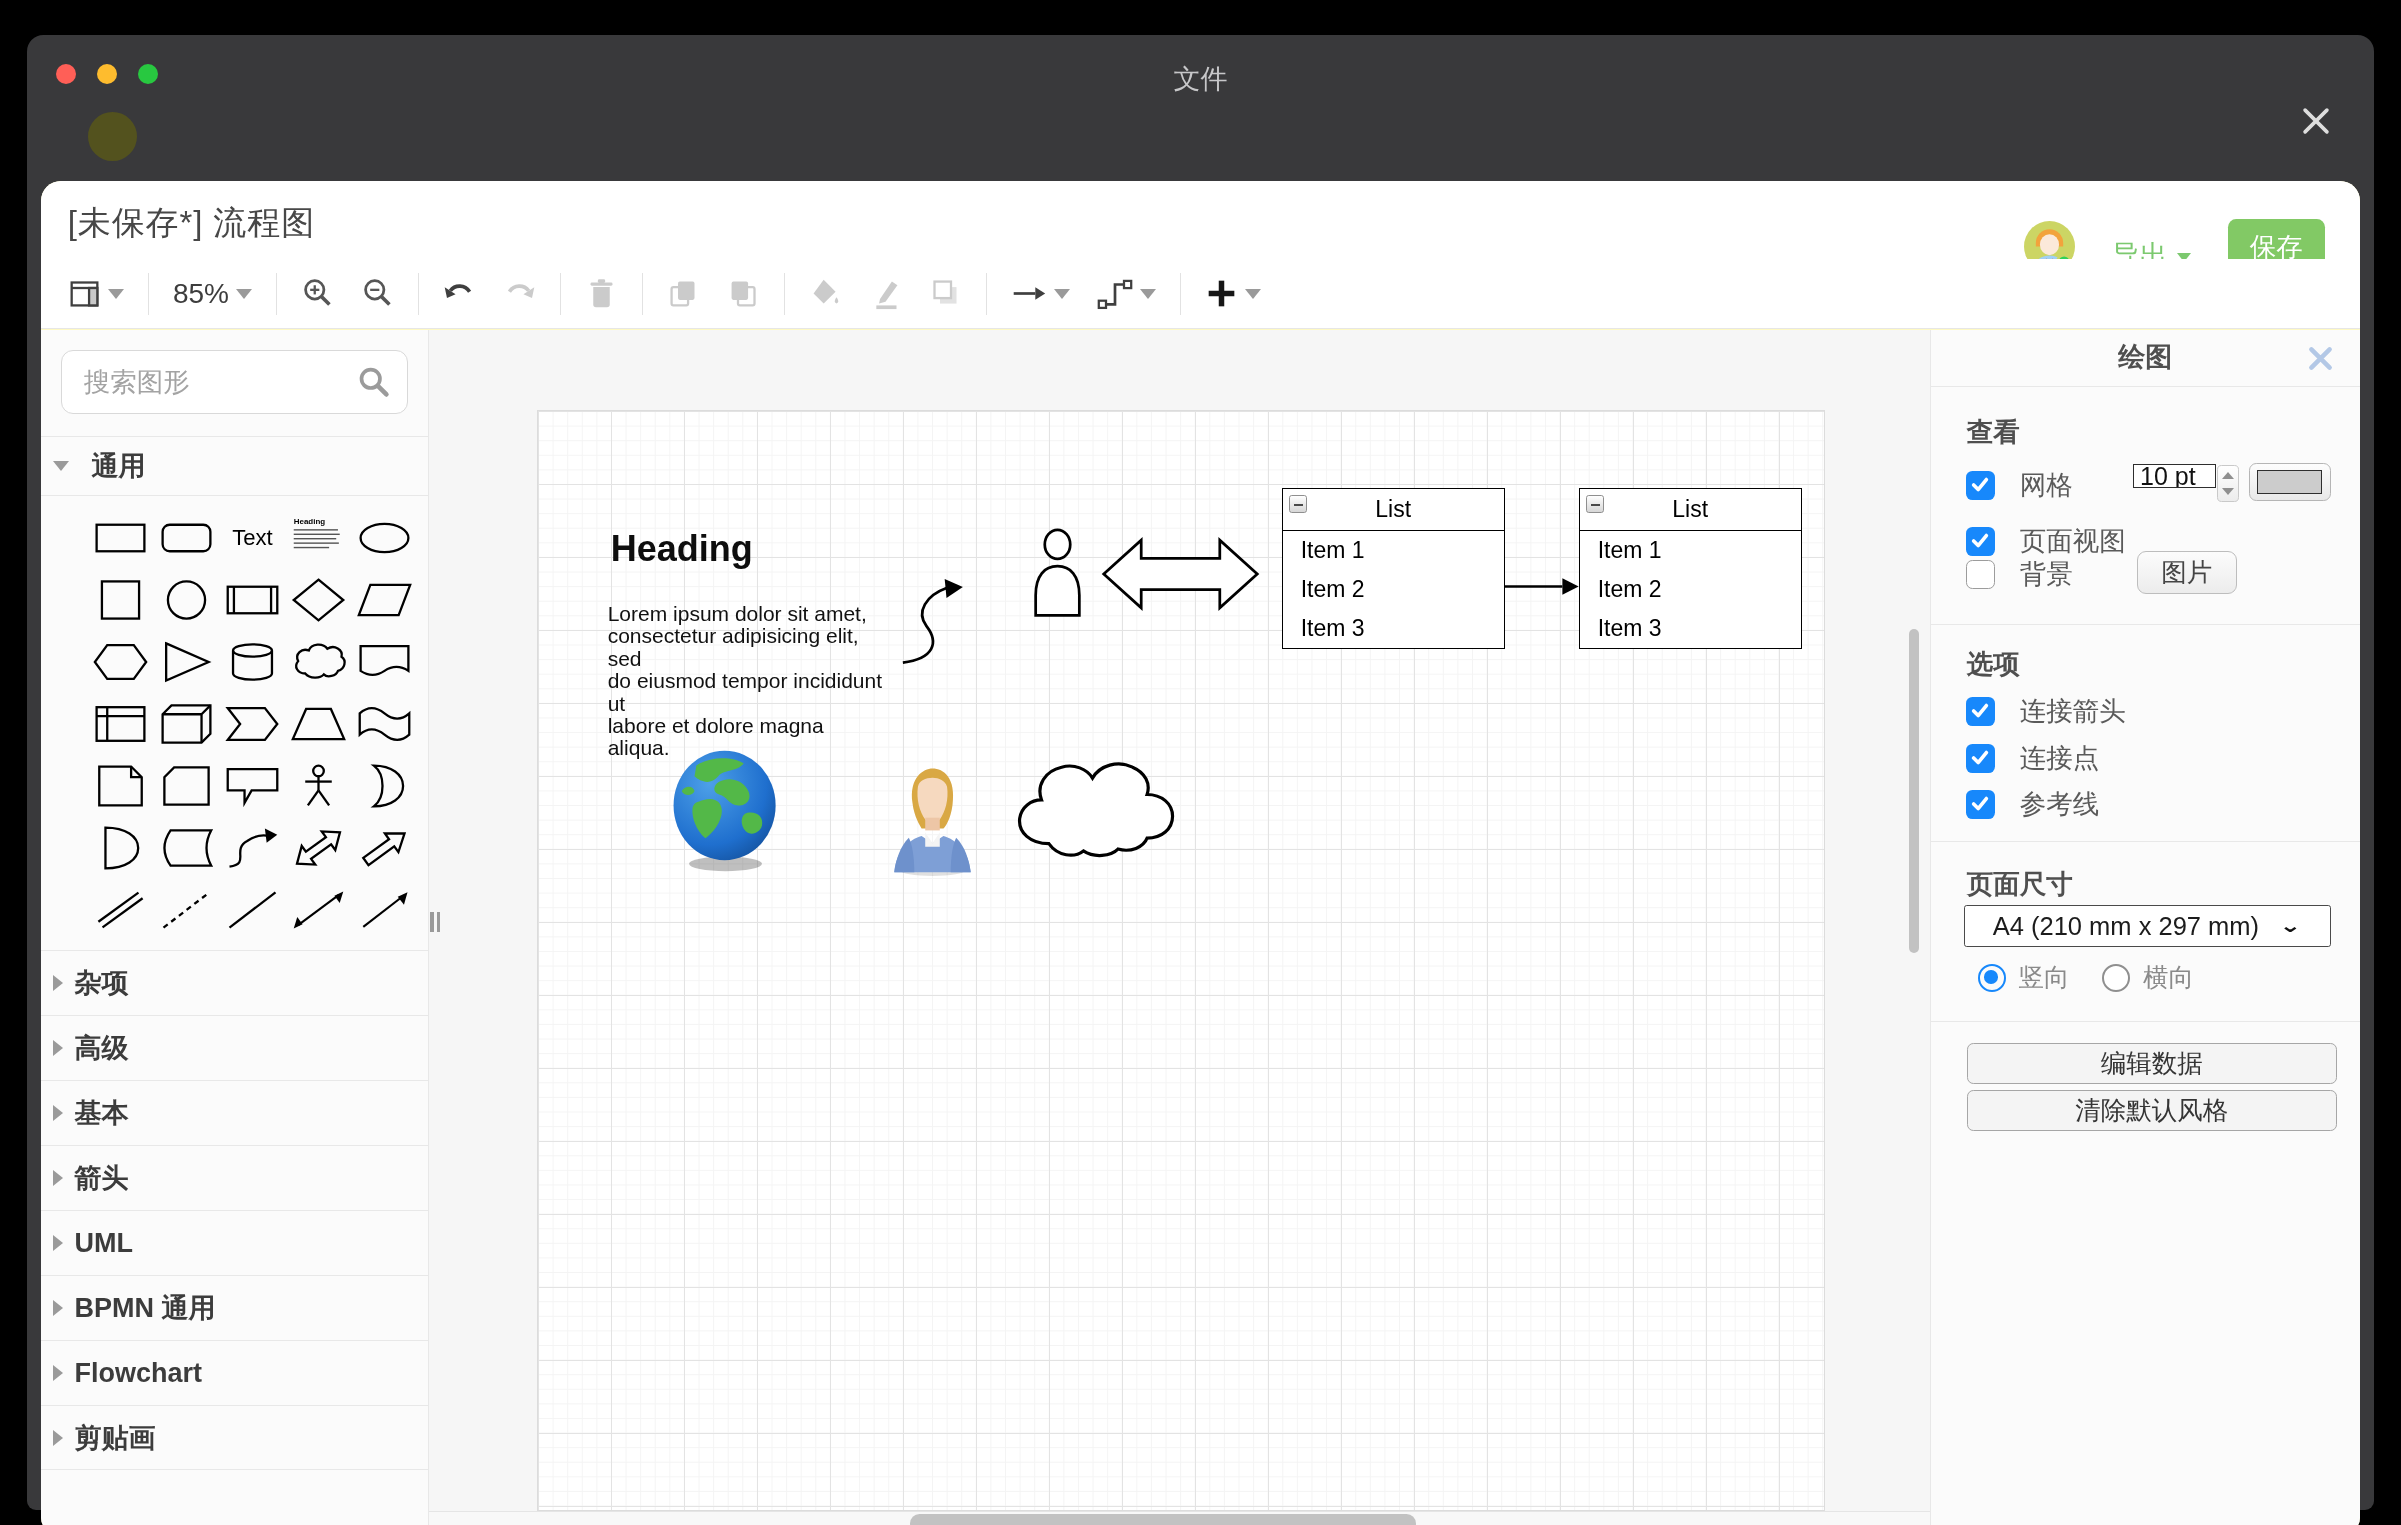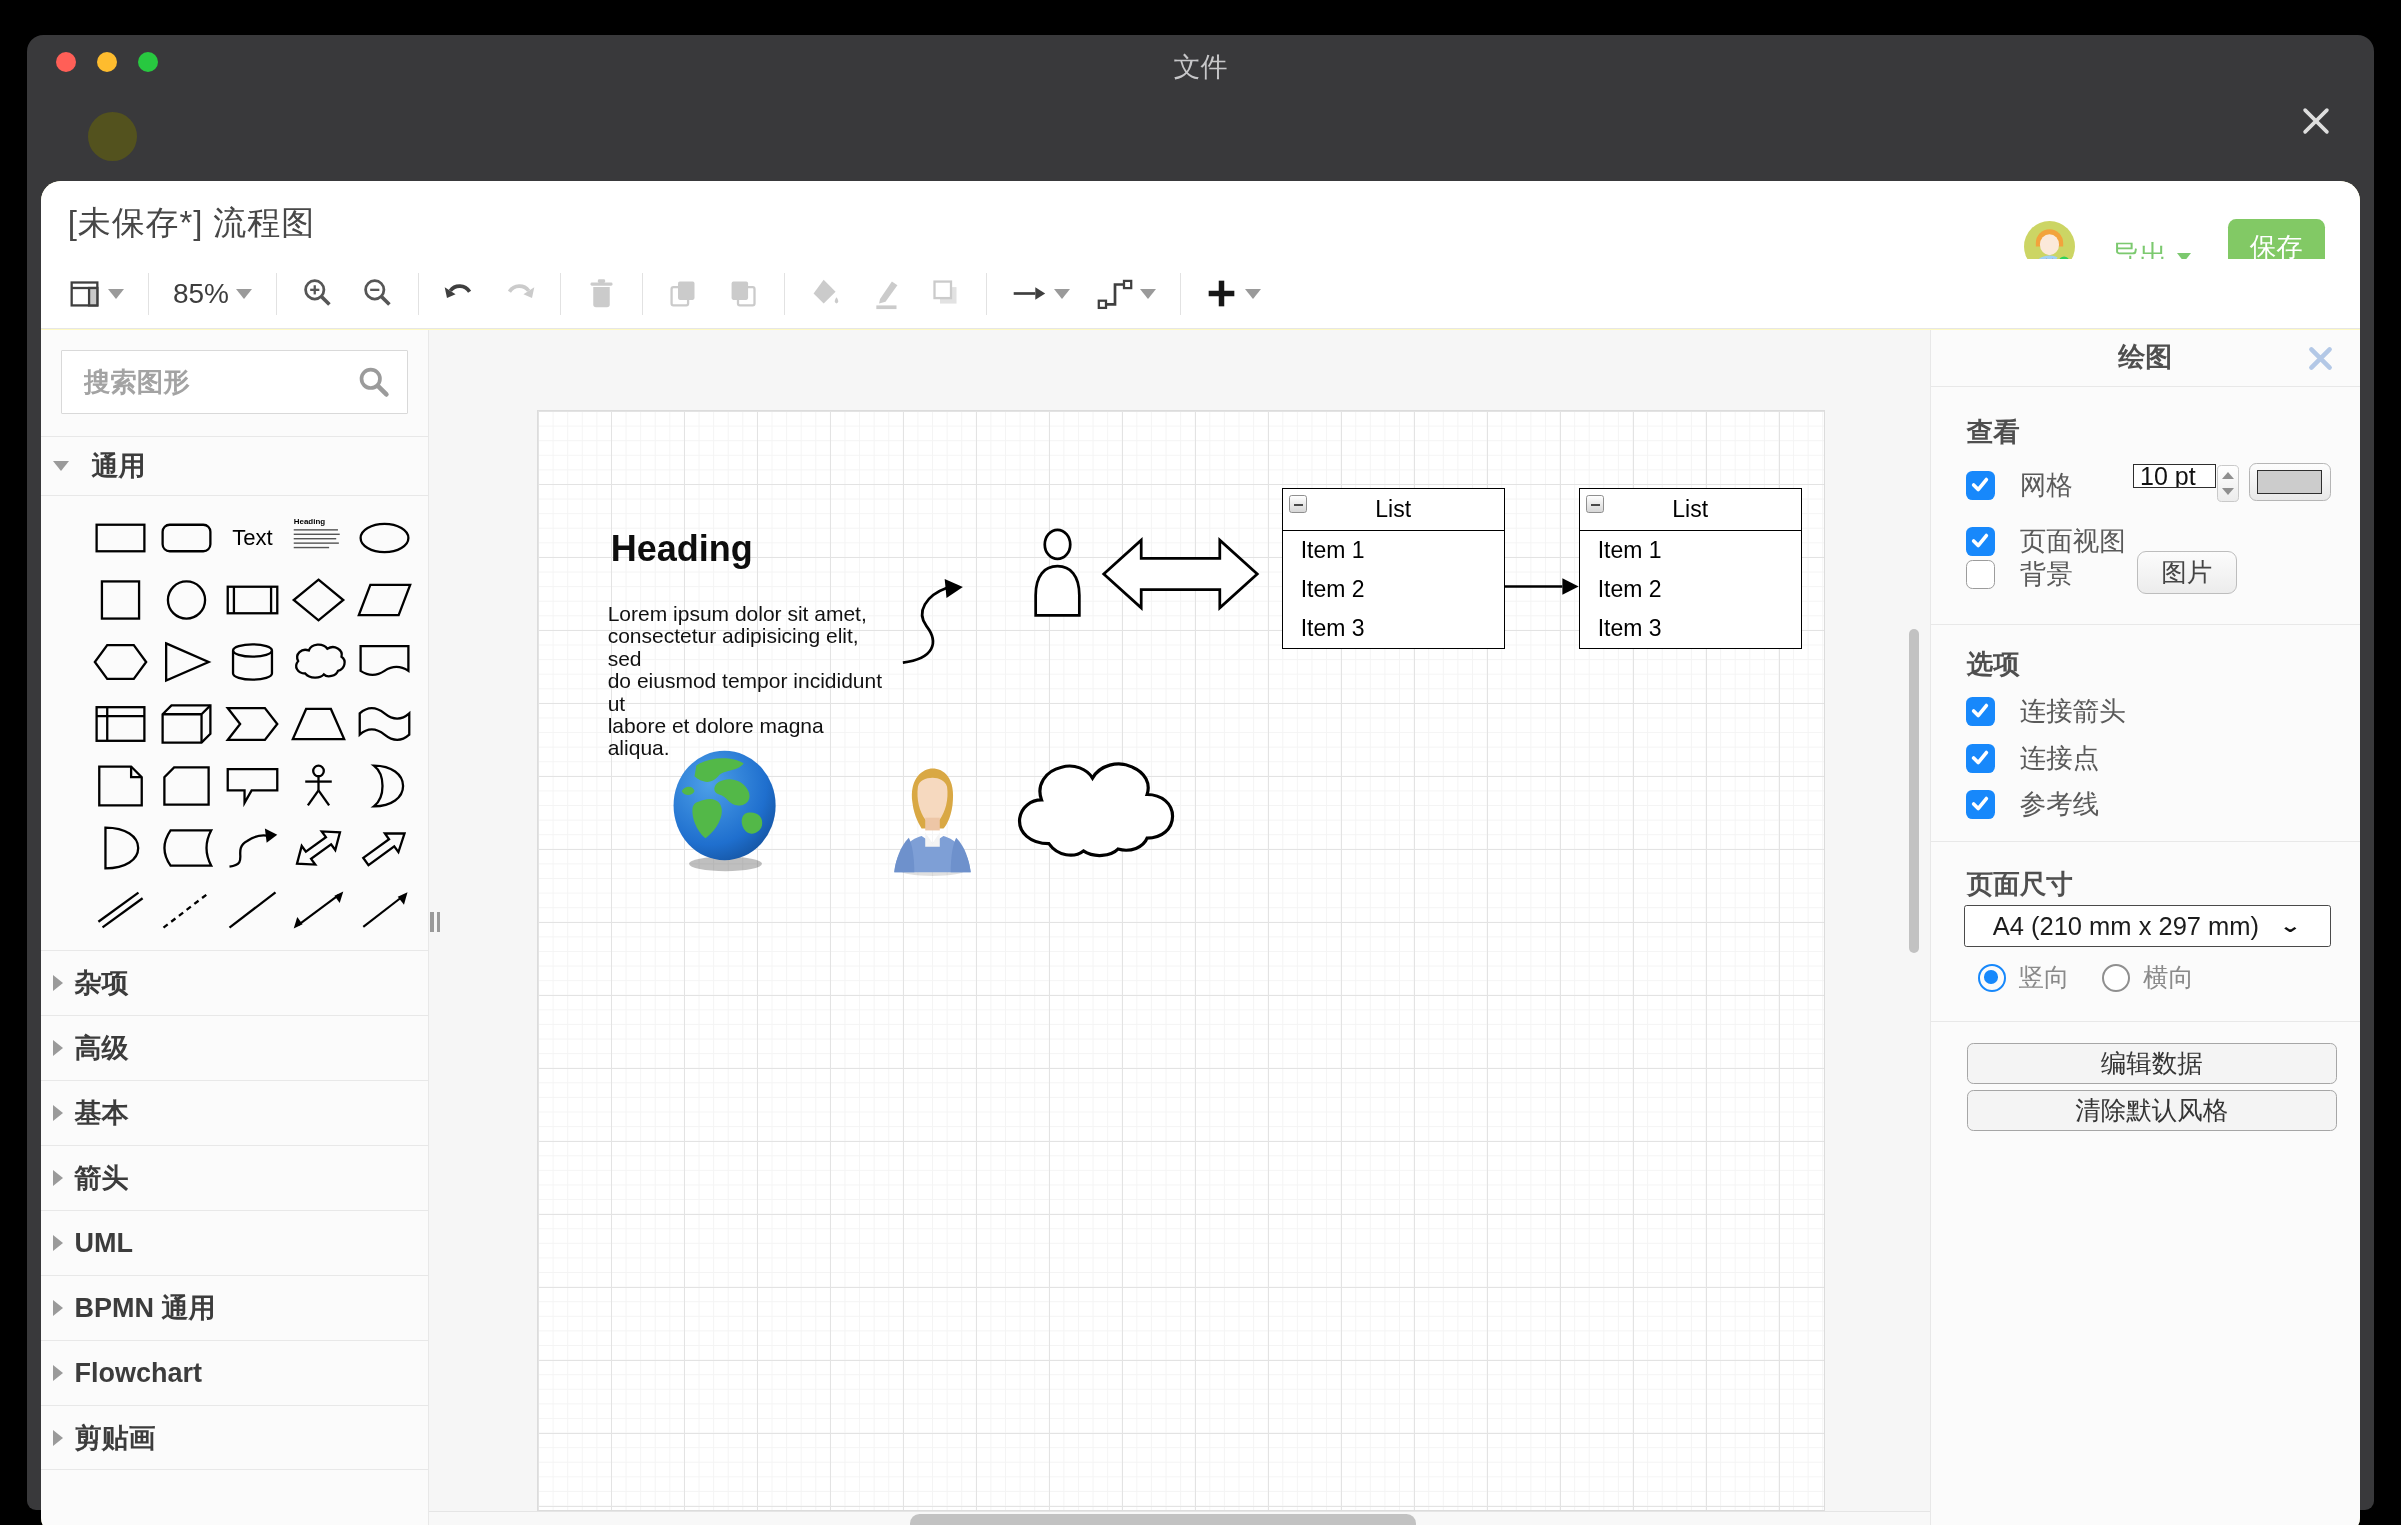--- a/index.html
+++ b/index.html
@@ -3,21 +3,21 @@
 <meta charset="utf-8">
 <style>
   * { margin:0; padding:0; box-sizing:border-box; }
   html,body { width:2401px; height:1526px; background:#000; overflow:hidden;
     font-family:"Liberation Sans","DejaVu Sans",sans-serif; }
   .stage { position:absolute; inset:0; background:#000; }
 
   
   .window { position:absolute; left:27px; top:35px; width:2347px; height:1475px;
     background:#39393b; border-radius:16.4px 16.4px 9px 9px; }
-  .titlebar { position:absolute; left:0; top:4px; width:100%; height:58px; }
+  .titlebar { position:absolute; left:0; top:16px; width:100%; height:58px; }
   .traffic { position:absolute; left:29px; top:12.8px; display:flex; gap:21px; }
   .tl { width:20px; height:20px; border-radius:50%; display:inline-block; }
   .tl.red{ background:#ff5f57; } .tl.yellow{ background:#febc2e; } .tl.green{ background:#28c840; }
   .titlebar-title { position:absolute; left:0; right:0; top:10px; text-align:center;
     color:#c7c7c9; font-size:27px; font-weight:500; }
   .chrome-close { position:absolute; right:38px; top:66px; width:40px; height:40px; cursor:pointer; }
   .hidden-avatar { position:absolute; left:61px; top:77px; width:49px; height:49px;
     border-radius:50%; background:#53521e; }
 
   
@@ -46,22 +46,22 @@
   .icon-dark { color:#565656; } .icon-strong { color:#3f3f3f; } .icon-black { color:#161616; }
   .icon-dis { color:#cbcbcb; }
 
   
   .body-row { position:absolute; left:0; top:149px; width:100%; height:1204px; display:flex; }
 
   
   .sidebar { width:388px; height:100%; background:#fbfbfb; border-right:0.9px solid #e8e8e8;
     position:relative; flex:none; overflow:hidden; }
   .search-wrap { margin:20px 20px 0 20px; position:relative; }
-  .search-input { width:100%; height:64px; border:1.8px solid #d9d9d9; border-radius:1px; background:#fff;
-    font-size:26.5px; color:#444; padding:0 55px 0 22px; outline:none;font-weight:bold; }
+  .search-input { width:100%; height:64px; border:1.8px solid #d9d9d9; border-radius:12px; background:#fff;
+    font-size:26.5px; color:#444; padding:0 55px 0 22px; outline:none; }
   .search-input::placeholder { color:#a3a3a3; }
   .search-icon { position:absolute; right:16.4px; top:14.6px; }
   .side-head { margin-top:22px; border-top:0.9px solid #e8e8e8; border-bottom:0.9px solid #e8e8e8;
     height:60px; display:flex; align-items:center; padding-left:12.8px; gap:22px; background:#fbfbfb; }
   .tri-open { width:0; height:0; border-left:8.2px solid transparent; border-right:8.2px solid transparent;
     border-top:10px solid #9a9a9a; }
   .tri-closed { width:0; height:0; border-top:8.2px solid transparent; border-bottom:8.2px solid transparent;
     border-left:10px solid #9a9a9a; }
   .side-head-label, .side-section-label { font-size:27px; font-weight:600; color:#3c3c3c; }
   .shapes-grid { display:grid; grid-template-columns:repeat(5,66px); padding:11px 0 9px 47px; }

